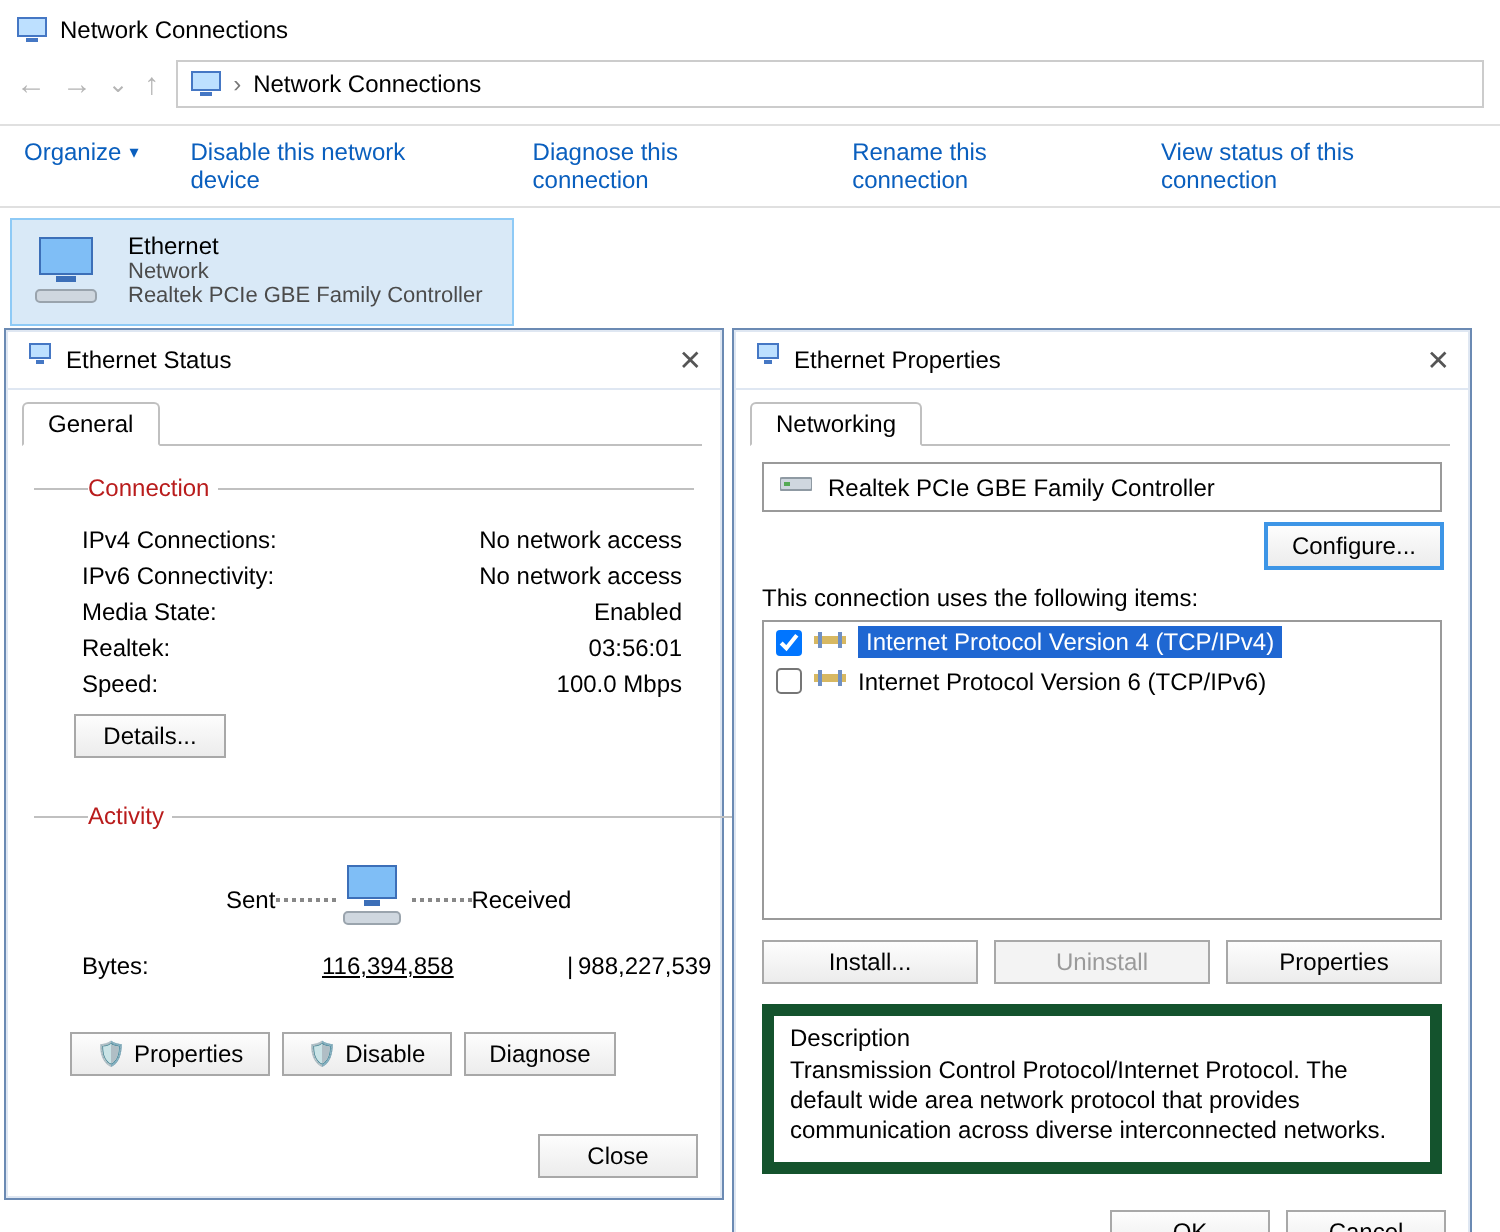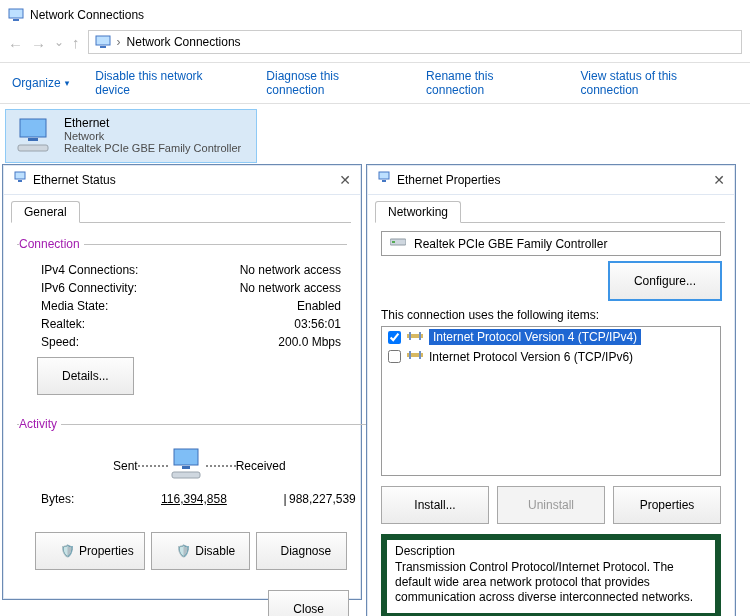--- a/index.html
+++ b/index.html
@@ -19,21 +19,21 @@
   }
   .addr-title { display:flex; align-items:center; gap:6px; height:22px; }
   .addr-nav { display:flex; align-items:center; gap:8px; height:32px; }
   .addr-nav .arrow { color:#b5b5b5; font-size:15px; }
   .addr-box {
     border:1px solid #ccc; height:24px; flex:1; display:flex; align-items:center;
     padding:0 6px; gap:6px; color:#000;
   }
   .link-blue { color:#0a5fbe; }
   .toolbar {
-    display:flex; align-items:center; gap:26px;
+    display:flex; align-items:flex-start; gap:26px;
     padding:6px 12px; border-bottom:1px solid #e0e0e0;
   }
   .org { display:flex; align-items:center; gap:4px; }
   .item-tile {
     display:flex; gap:10px; padding:6px 8px; margin:6px 6px 0 6px;
     width:250px; background:#d9e9f7; outline:1px solid #8ecaf6;
   }
   .item-icon { width:40px; height:40px; display:flex; align-items:center; justify-content:center; }
   .item-tile .name { color:#000; }
   .item-tile .sub { color:#4b4b4b; font-size:11px; }
@@ -52,28 +52,28 @@
   .tabstrip:after { content:""; position:absolute; left:10px; right:10px; bottom:0; height:1px; background:#c0c0c0; z-index:0;}
   .tab {
     border:1px solid #c0c0c0; border-bottom:1px solid #fff; padding:3px 12px;
     background:#fff; border-radius:3px 3px 0 0; font-size:12px; position:relative; z-index:1;
   }
   .dlg-body { padding:8px 14px 10px 14px; flex:1; }
 
   fieldset.grp {
     border:none; border-top:1px solid #c0c0c0; margin:6px 0 0 0; padding:10px 2px 6px 2px;
   }
-  fieldset.grp > legend { padding:0 4px 0 0; font-size:12px; color:#a21caf; }
+  fieldset.grp > legend { padding:0 4px 0 0; font-size:12px; color:#b91c1c;margin-left:25px; }
   .row { display:flex; justify-content:space-between; padding:2px 4px 2px 22px; }
   .row .lbl { color:#000; }
   .row .val { color:#000; }
 
   .btn {
     border:1px solid #a8a8a8; background:linear-gradient(#fdfdfd,#ececec);
-    padding:2px 24px; height:38px; font-size:12px; font-family:inherit;
+    padding:2px 12px; height:22px; font-size:12px; font-family:inherit;
     min-width:76px; cursor:pointer;
   }
   .btn.wide { min-width:80px; }
   .btn[disabled] { color:#9a9a9a; background:#f3f3f3; }
 
   .activity {
     display:flex; align-items:center; justify-content:center; margin:6px 0 4px 0;
   }
   .activity .dashline { width:30px; border-top:2px dotted #888; }
   .act-row { display:flex; padding:4px 4px 4px 22px; align-items:center; }
@@ -198,21 +198,21 @@
         <div class="row">
             <span class="lbl">Media State:</span>
             <span class="val">Enabled</span>
           </div>
         <div class="row">
             <span class="lbl">Realtek:</span>
             <span class="val">03:56:01</span>
           </div>
         <div class="row">
             <span class="lbl">Speed:</span>
-            <span class="val">200.0 Mbps</span>
+            <span class="val">100.0 Mbps</span>
           </div>
         <div class="btnrow" style="padding-top:6px">
           <button class="btn">Details...</button>
         </div>
       </fieldset>
 
       <fieldset class="grp" style="margin-top:14px">
         <legend>Activity</legend>
         <div class="activity">
           <span>Sent</span>

